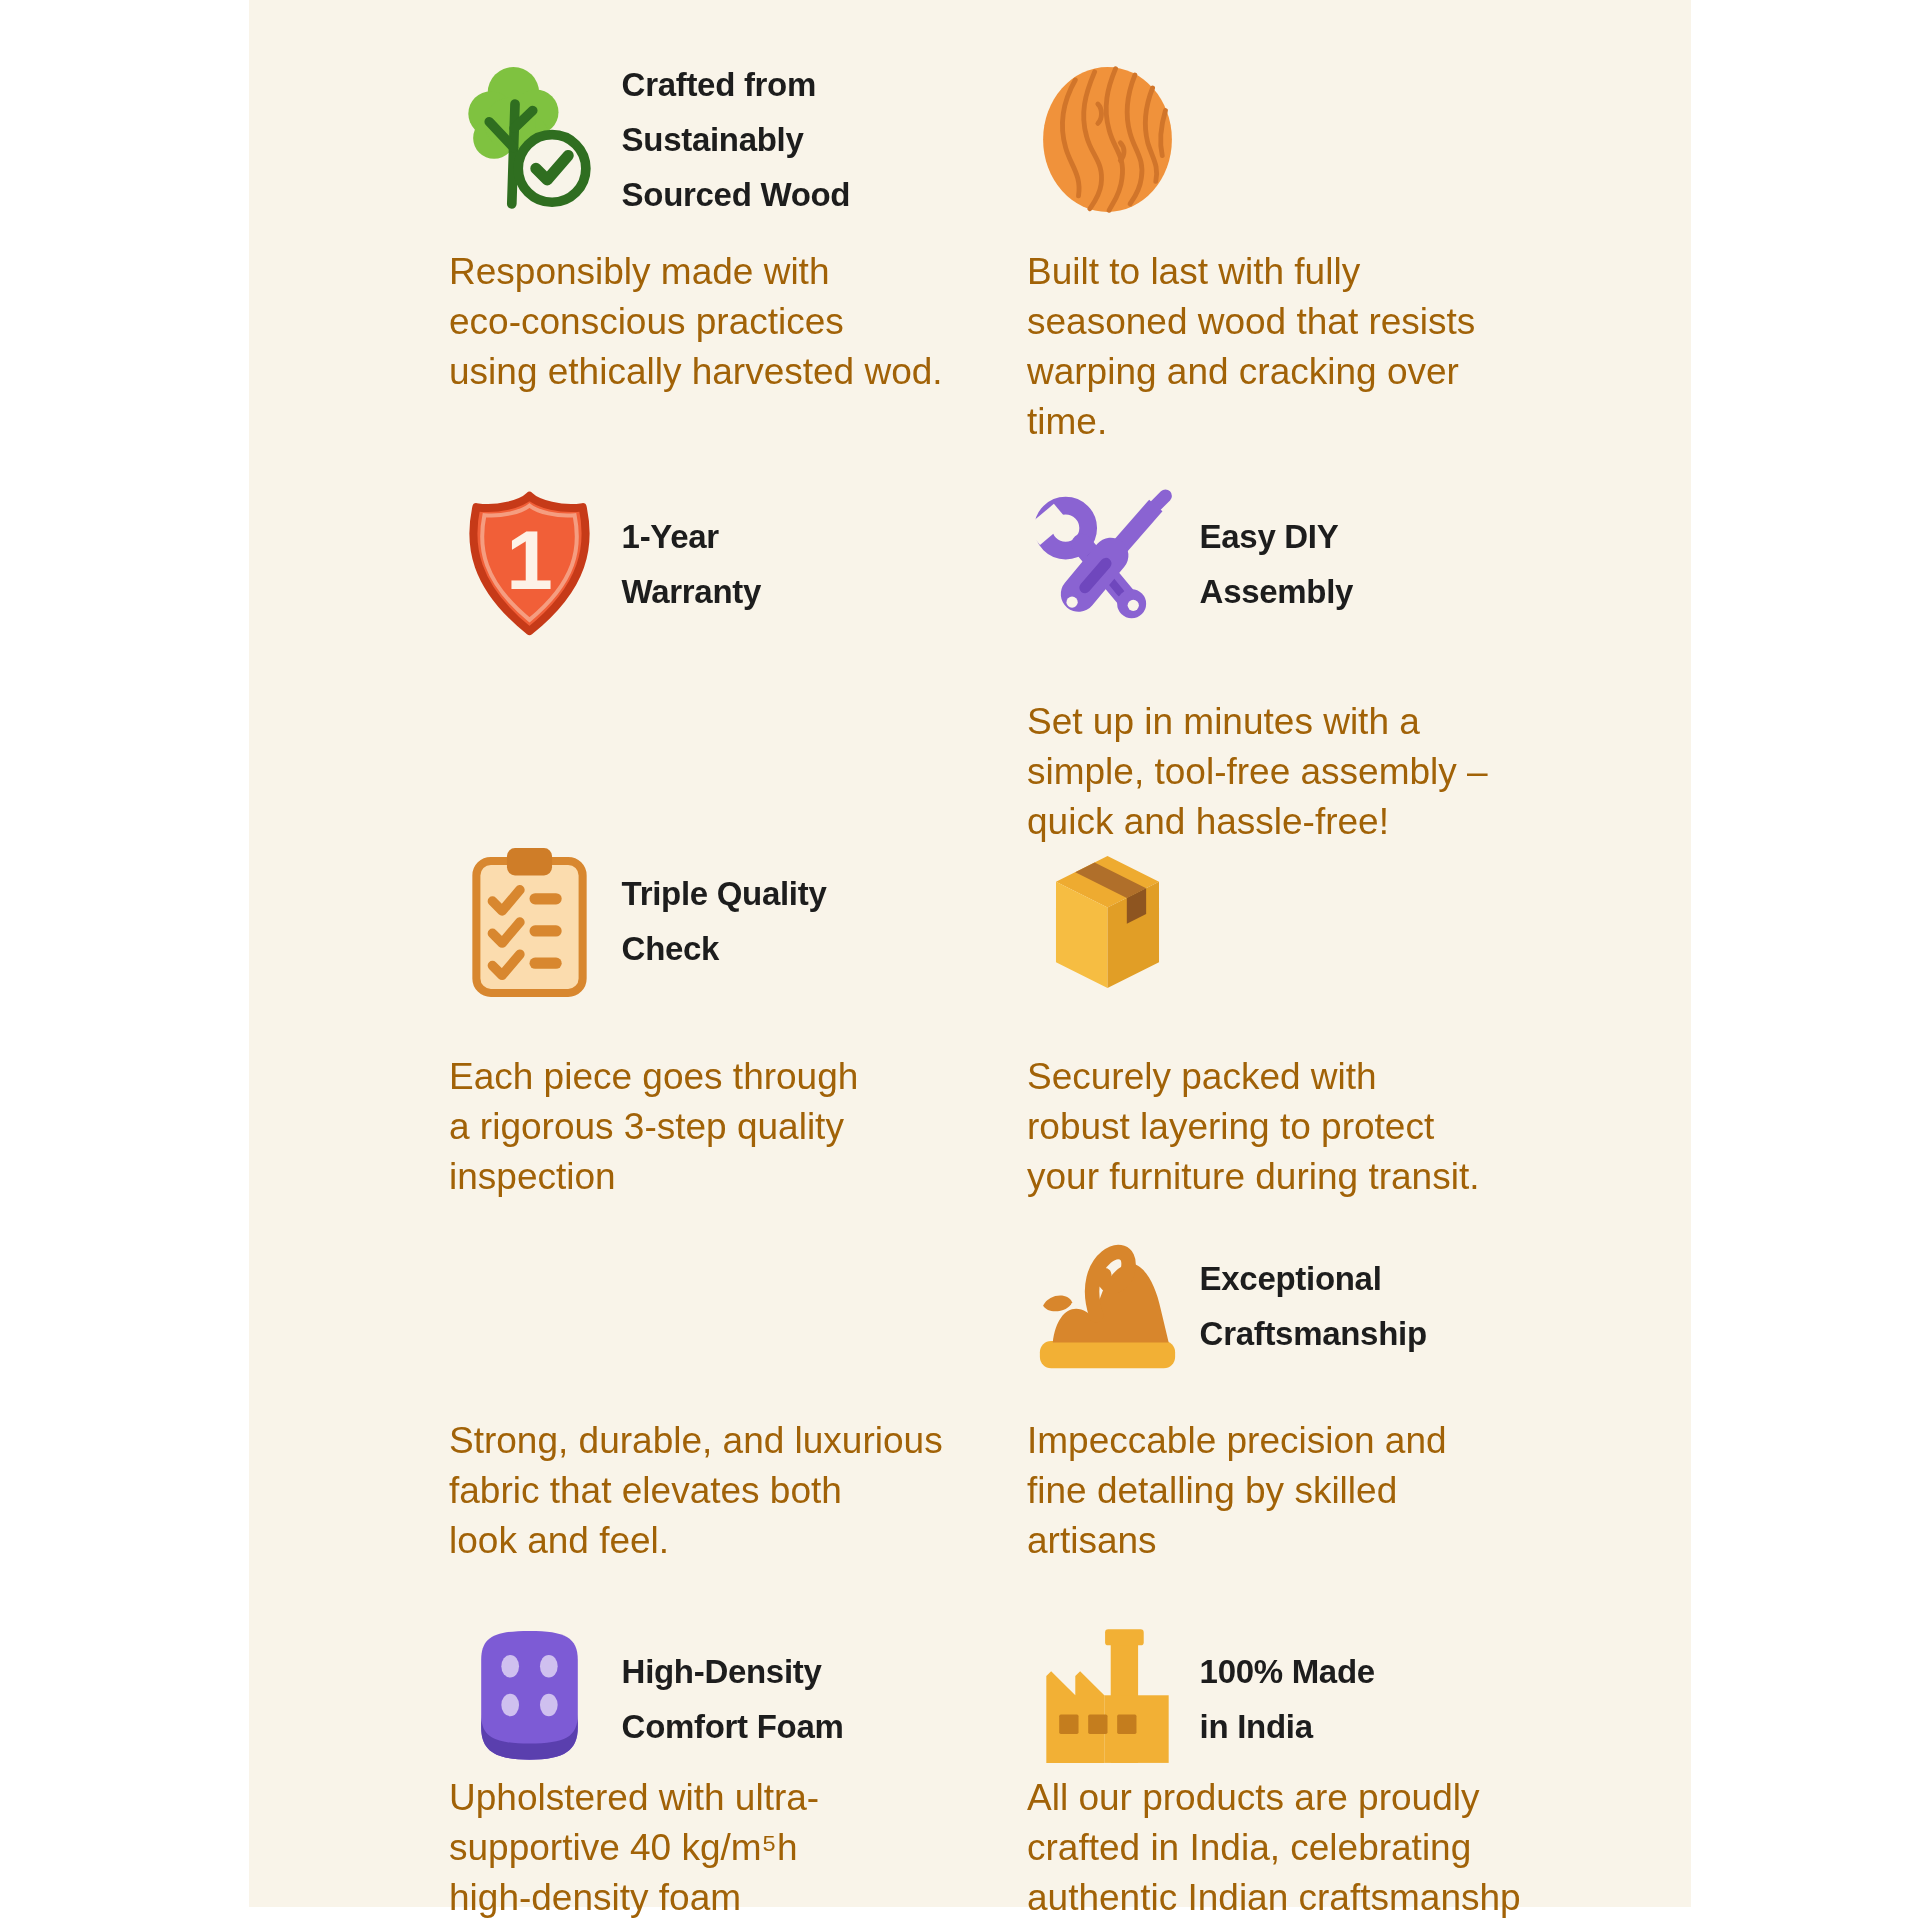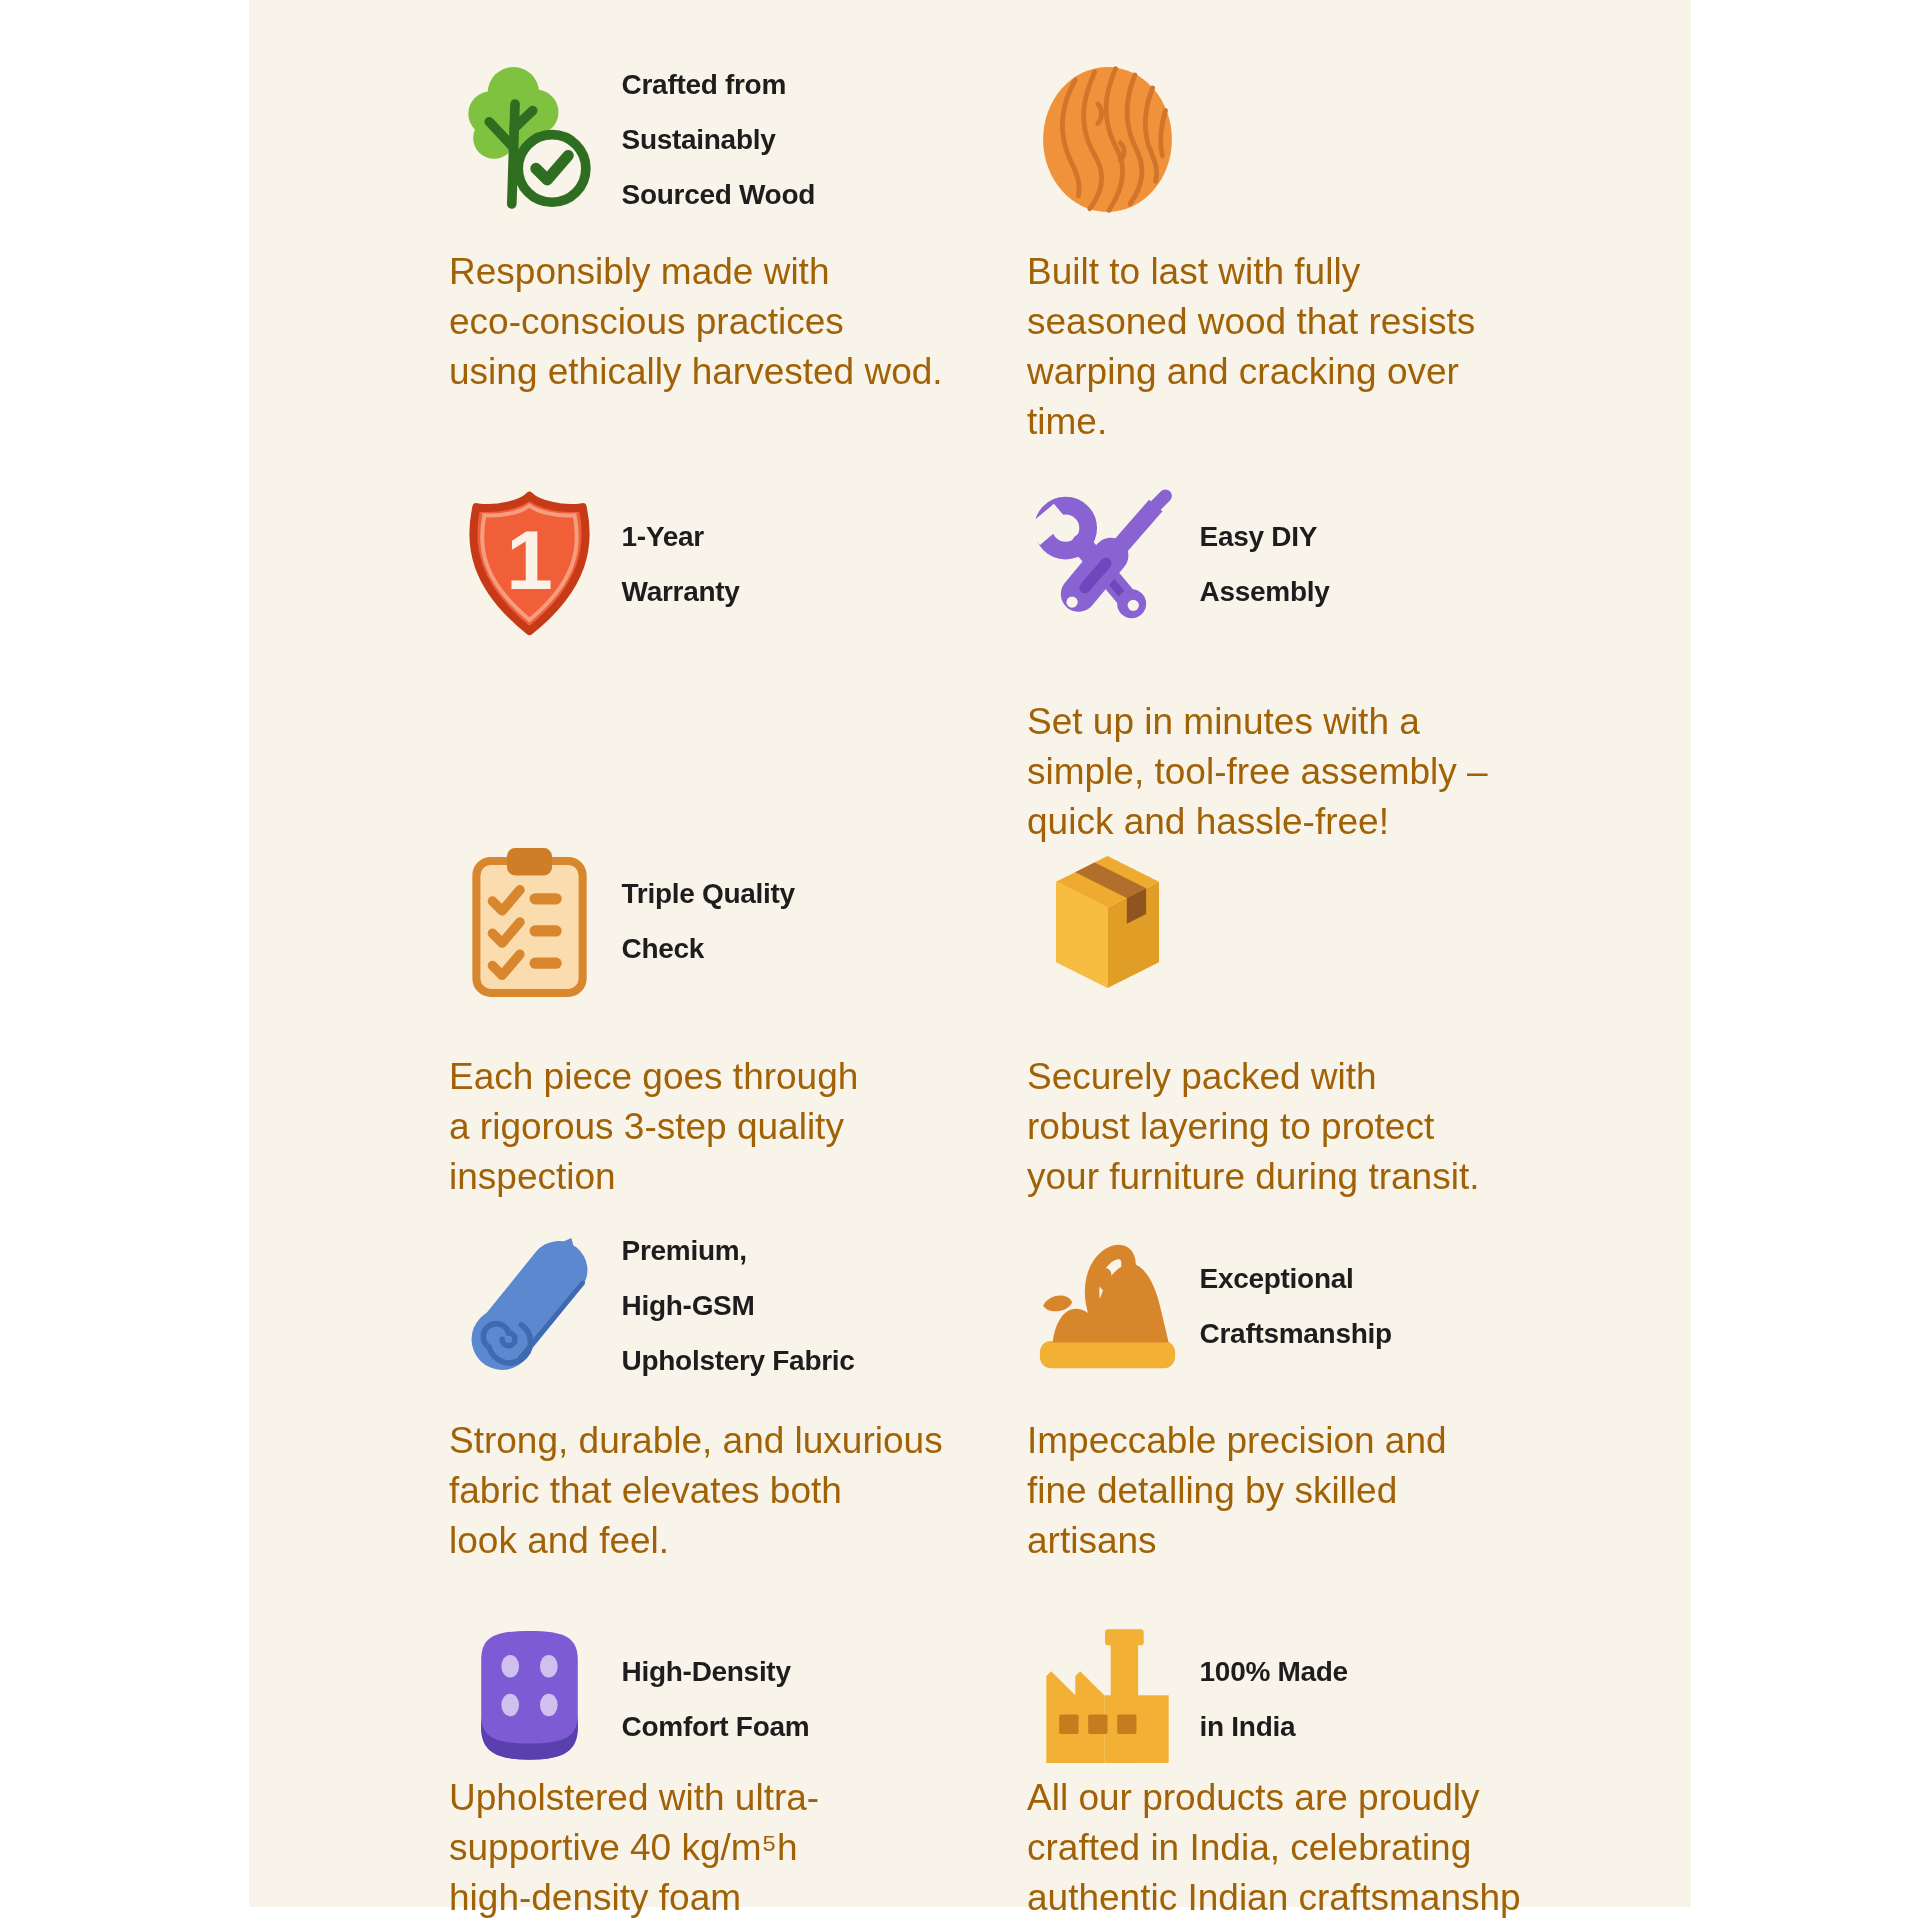--- a/index.html
+++ b/index.html
@@ -2,21 +2,21 @@
 <html style="font-size:10.3px"><head>
 <meta charset="utf-8">
 <style>
   html,body{margin:0;padding:0;}
   body{width:1926px;height:1926px;background:#ffffff;font-family:"Liberation Sans",sans-serif;}
   .canvas{position:relative;width:1926px;height:1926px;background:#ffffff;overflow:hidden;}
   .panel{position:absolute;left:249px;top:0;width:1442px;height:1907px;background:#f9f4e9;}
   .head{position:absolute;display:flex;align-items:center;height:167px;}
   .iconbox{width:161px;height:161px;flex:0 0 161px;display:flex;align-items:center;justify-content:center;}
   .iconbox svg{width:161px;height:161px;display:block;}
-  .title{font-size:28px;font-weight:700;line-height:55px;color:#1d1d1d;letter-spacing:-0.3px;white-space:pre-line;margin-left:11.6px;}
+  .title{font-size:33px;font-weight:700;line-height:55px;color:#1d1d1d;letter-spacing:-0.3px;white-space:pre-line;margin-left:11.6px;}
   .desc{position:absolute;width:591px;font-size:37px;font-weight:400;line-height:50px;color:#a16207;white-space:pre-line;}
 </style>
 </head>
 <body>
 
 <div class="canvas">
   <div class="panel"></div>
 
   <div class="head" style="left:449px;top:56px">
     <div class="iconbox">
@@ -135,34 +135,20 @@
         <polygon points="82,26 50,42 50,92 82,76" fill="#e19e26"></polygon>
         <polygon points="30,20 42,14 74,30 62,36" fill="#b06f2a"></polygon>
         <polygon points="62,36 74,30 74,46 62,52" fill="#8e5520"></polygon>
       </svg>
     </div>
   </div>
   <div class="desc" style="left:1027px;top:1052px">Securely packed with
 robust layering to protect
 your furniture during transit.</div>
 
-  <div class="head" style="left:449px;top:1222px">
-    <div class="iconbox">
-      <svg viewBox="0 0 100 100">
-        <polygon points="58,16 76,8 82,32" fill="#5c88d0"></polygon>
-        <path d="M34,70 L68,28" stroke="#5c88d0" stroke-width="36" stroke-linecap="round" fill="none"></path>
-        <circle cx="33" cy="71" r="19" fill="#5c88d0"></circle>
-        <path d="M44,83 L83,36" stroke="#3f69b0" stroke-width="3" fill="none" stroke-linecap="round"></path>
-        <path d="M33,71 a4,4 0 1 0 4,-4 a8,8 0 1 0 -12,9 a13,13 0 1 0 20,-14" stroke="#3f69b0" stroke-width="3.5" fill="none" stroke-linecap="round"></path>
-      </svg>
-    </div>
-    <div class="title">Premium,
-High-GSM
-Upholstery Fabric</div>
-  </div>
   <div class="desc" style="left:449px;top:1416px">Strong, durable, and luxurious
 fabric that elevates both
 look and feel.</div>
 
   <div class="head" style="left:1027px;top:1222px">
     <div class="iconbox">
       <svg viewBox="0 0 100 100">
         <rect x="8" y="72" width="84" height="17" rx="7" fill="#f2b035"></rect>
         <path d="M16,73 C18,56 27,48 37,54 L43,58 C44,42 53,26 63,24 C73,23 80,38 83,52 L88,73 Z" fill="#d8862c"></path>
         <path d="M43,56 C31,20 65,6 63,26 C62,40 47,42 48,31" fill="none" stroke="#d8862c" stroke-width="9" stroke-linecap="round"></path>

